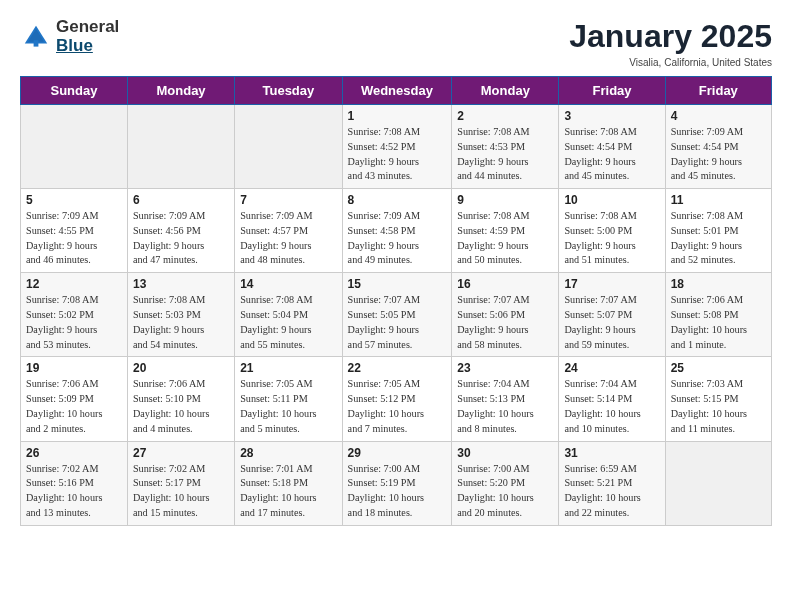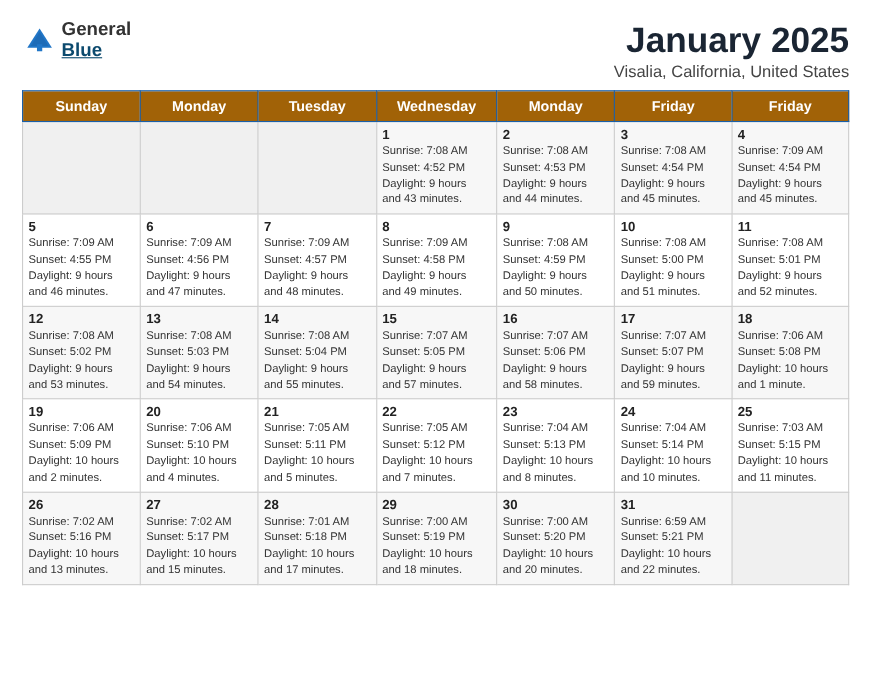--- a/index.html
+++ b/index.html
@@ -46,32 +46,32 @@
     }
     .title-block {
       text-align: right;
     }
     .main-title {
       font-size: 32px;
       font-weight: bold;
       color: #1a2533;
     }
     .subtitle {
-      font-size: 15px;
+      font-size: 10px;
       color: #444;
       margin-top: 2px;
     }
     .calendar {
       width: 100%;
       border-collapse: collapse;
       margin-top: 8px;
       border: 1px solid #bbb;
     }
     .calendar thead tr th {
-      background-color: #a16207;
+      background-color: #701a75;
       color: #fff;
       font-size: 13px;
       font-weight: bold;
       padding: 6px 4px;
       border: 1px solid #1a5fa8;
       text-align: center;
       margin-left: 48px;
     }
     .calendar tbody tr td {
       vertical-align: top;
@@ -93,20 +93,21 @@
       font-size: 12px;
       font-weight: bold;
       color: #222;
       display: block;
       margin-bottom: 2px;
     }
     .day-info {
       font-size: 10.2px;
       color: #333;
       line-height: 1.45;
+      font-family: Liberation Serif, serif;
     }
     .empty-cell {
       background: #f0f0f0 !important;
     }
   </style>
 </head>
 <body>
 
 <div class="page">
   <div class="header-top">

